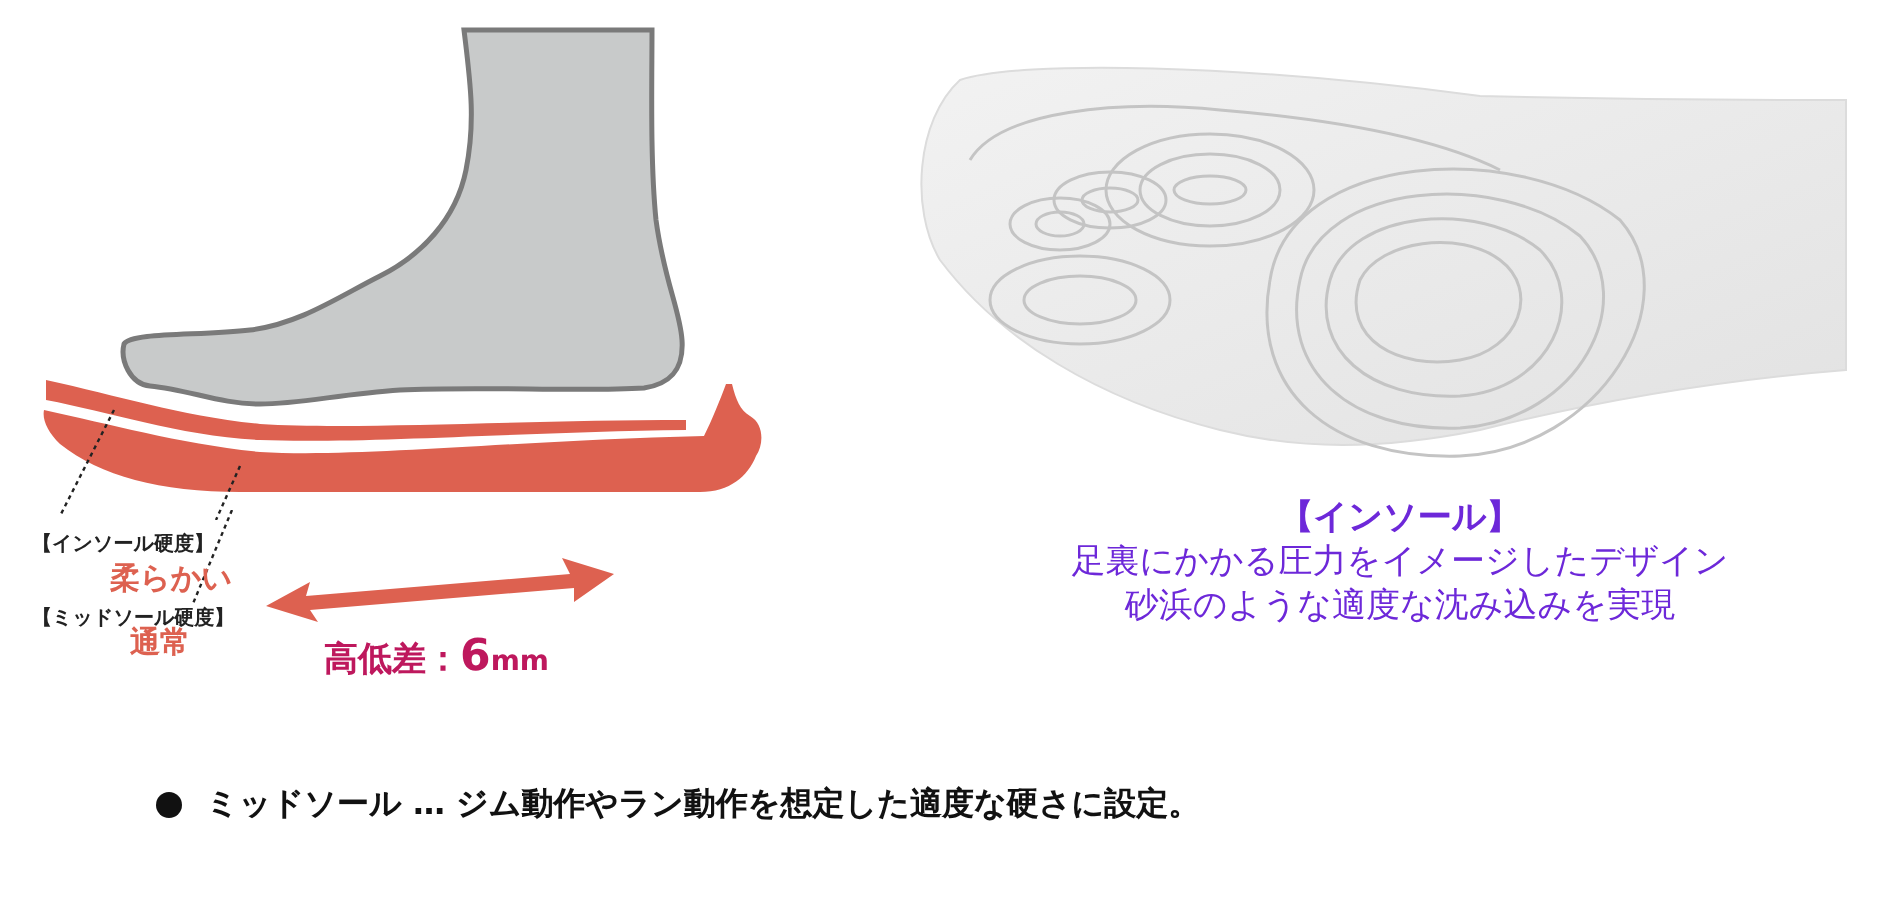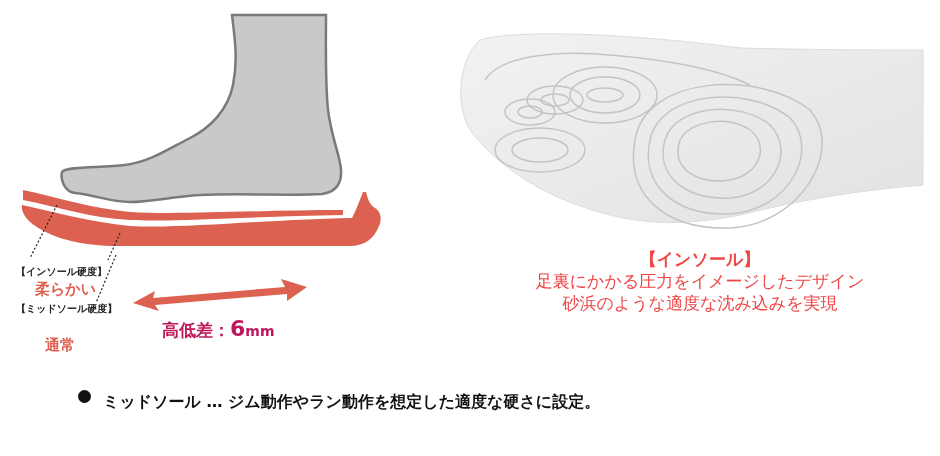--- a/index.html
+++ b/index.html
@@ -1,26 +1,26 @@
 <!DOCTYPE html>
 <html><head>
   <meta charset="utf-8">
   <style>
     html, body { margin: 0; padding: 0; background: #ffffff; }
     body { width: 940px; height: 456px; position: relative; overflow: hidden; font-family: "DejaVu Sans", sans-serif; }
     .abs { position: absolute; }
     .label-small { font-size: 10px; font-weight: bold; color: #222; white-space: nowrap; font-family: Liberation Mono, monospace; }
-    .label-red { font-size: 15px; font-weight: bold; color: #dd6150; white-space: nowrap; }
+    .label-red { font-size: 15px; font-weight: bold; color: #dd6150; white-space: nowrap; margin-left: 20px; }
     .height-diff { font-size: 17px; font-weight: bold; color: #be185d; white-space: nowrap; }
     .height-diff .big { font-size: 22px; }
     .height-diff .unit { font-size: 14px; }
-    .caption { text-align: center; color: #ef4444; font-size: 17px; line-height: 22px; white-space: nowrap; }
+    .caption { text-align: center; color: #6d28d9; font-size: 17px; line-height: 22px; white-space: nowrap; }
     .caption .title { font-weight: bold; }
     .bullets { font-size: 16px; font-weight: bold; color: #111; line-height: 24px; white-space: nowrap; }
-    .bullet-row { display: flex; align-items: flex-start; }
+    .bullet-row { display: flex; align-items: center; }
     .bullet-dot { width: 13px; height: 13px; border-radius: 50%; background: #111; margin-right: 12px; display: inline-block; }
   </style>
 </head>
 <body>
 
 <svg class="abs" style="left:0;top:0;" width="400" height="260" viewBox="0 0 400 260">
 
   <path d="M232,15 L326,15 C326,40 325,80 328,110 C332,140 340,155 341,170 C342,185 335,192 322,194 C290,196 240,193 200,195 C170,197 150,202 130,202 C110,202 95,195 75,193 C65,192 60,180 62,172 C66,166 100,168 125,165 C150,162 170,148 190,138 C210,128 228,110 233,85 C238,60 235,40 232,15 Z" fill="#c8caca" stroke="#7a7a7a" stroke-width="2.5"></path>
 
   <path d="M23,190 C60,198 90,208 130,212 C180,215 260,210 343,210 L343,215 C260,216 180,222 130,220 C90,218 55,206 23,200 Z" fill="#dd6150"></path>
@@ -31,21 +31,21 @@
   <line x1="120" y1="233" x2="108" y2="260" stroke="#222" stroke-width="1.2" stroke-dasharray="2,2"></line>
 </svg>
 
 <svg class="abs" style="left:0;top:255;" width="140" height="60">
   <line x1="116" y1="0" x2="96" y2="48" stroke="#222" stroke-width="1.2" stroke-dasharray="2,2"></line>
 </svg>
 
 <div class="abs label-small" style="left:16px;top:265px;">【インソール硬度】</div>
 <div class="abs label-red" style="left:35px;top:280px;">柔らかい</div>
 <div class="abs label-small" style="left:16px;top:302px;">【ミッドソール硬度】</div>
-<div class="abs label-red" style="left:45px;top:336px;">通常</div>
+<div class="abs label-red" style="left:45px;top:312px;">通常</div>
 
 <svg class="abs" style="left:125px;top:275px;" width="190" height="40" viewBox="0 0 190 40">
   <path d="M8,28 L30,16 L28,23 L160,12 L156,4 L182,12 L162,26 L162,19 L30,30 L34,36 Z" fill="#dd6150"></path>
 </svg>
 
 <div class="abs height-diff" style="left:162px;top:316px;">
   <span>高低差：</span><span class="big">6</span><span class="unit">mm</span>
 </div>
 
 <svg class="abs" style="left:440px;top:0;" width="500" height="240" viewBox="0 0 500 240">

